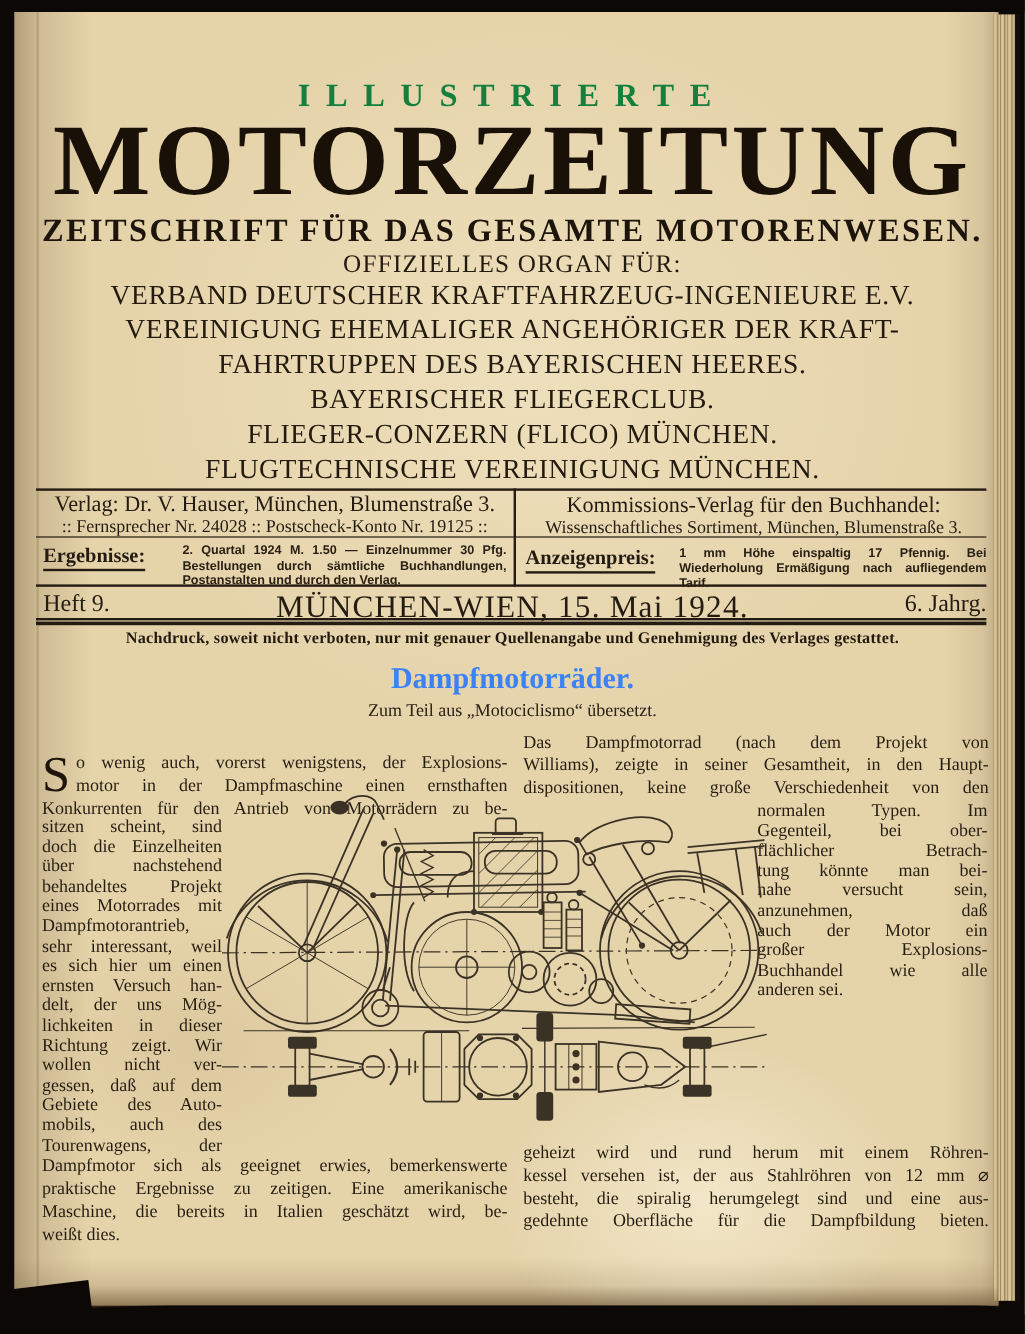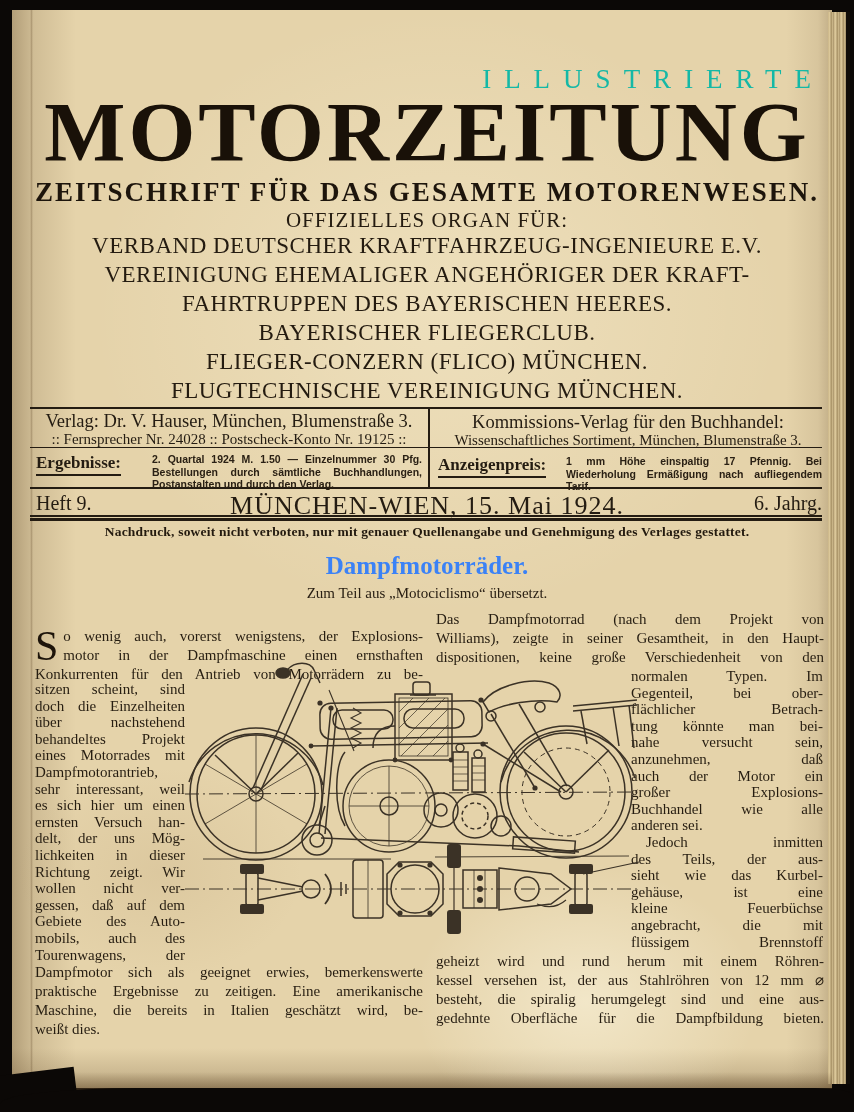--- a/index.html
+++ b/index.html
@@ -32,21 +32,21 @@
   .top-bar{position:absolute;left:0;top:0;right:0;height:10px;background:#0b0806;}
   .bottom-bar{position:absolute;left:0;bottom:0;right:0;height:24px;background:#0b0806;
     border-top-left-radius:140px 16px;border-top-right-radius:40px 8px;}
   .bottom-shade{position:absolute;left:12px;right:22px;bottom:22px;height:18px;
     background:linear-gradient(180deg,transparent,rgba(92,68,38,.5));}
   .corner-wedge{position:absolute;left:-14px;bottom:6px;width:90px;height:34px;background:#0b0806;
     transform:rotate(-7deg);}
   
   .abs{position:absolute;}
   .ctr{left:30px;width:794px;text-align:center;}
-  .kicker{top:64px;font-size:27px;letter-spacing:13px;font-weight:normal;color:#14b8a6;text-align:right;}
+  .kicker{top:64px;font-size:27px;letter-spacing:13px;font-weight:bold;color:#15803d;}
   .masthead{top:90px;font-size:86px;line-height:86px;font-weight:bold;letter-spacing:3px;
     white-space:nowrap;color:#191108;transform:scaleY(.98);}
   .mast-sub{top:177px;font-size:27px;font-weight:bold;letter-spacing:2px;white-space:nowrap;color:#1d150c;}
   .organ-intro{top:208px;font-size:21px;letter-spacing:1px;color:#241b10;}
   .orgs{top:231px;font-size:23px;line-height:29px;letter-spacing:.5px;color:#241b10;white-space:pre-line;}
   
   .rule{position:absolute;left:30px;width:792px;background:#241c12;}
   .vrule{position:absolute;background:#241c12;width:2px;}
   .cell-line-lg{font-size:18.5px;white-space:nowrap;}
   .cell-line-sm{font-size:15px;white-space:nowrap;}
@@ -152,27 +152,20 @@
   <div class="jlines">normalen Typen. Im
 Gegenteil, bei ober-
 flächlicher Betrach-
 tung könnte man bei-
 nahe versucht sein,
 anzunehmen, daß
 auch der Motor ein
 großer Explosions-
 Buchhandel wie alle</div>
   <div class="lline">anderen sei.</div>
-  <div class="jlines"> Jedoch inmitten
-des Teils, der aus-
-sieht wie das Kurbel-
-gehäuse, ist eine
-kleine Feuerbüchse
-angebracht, die mit
-flüssigem Brennstoff</div>
 </div>
 <div class="body-block jlines" style="left:436px;top:952px;width:388px;font-family:Liberation Serif, serif;">geheizt wird und rund herum mit einem Röhren-
 kessel versehen ist, der aus Stahlröhren von 12 mm ⌀
 besteht, die spiralig herumgelegt sind und eine aus-
 gedehnte Oberfläche für die Dampfbildung bieten.</div>
 
 <div class="illus">
   <svg viewBox="0 0 458 322" xmlns="http://www.w3.org/2000/svg" fill="none" stroke="#3b3226" stroke-width="1.5">
 
     <line x1="2" y1="138" x2="456" y2="136" stroke-width="1" stroke-dasharray="14 4 2 4"></line>

